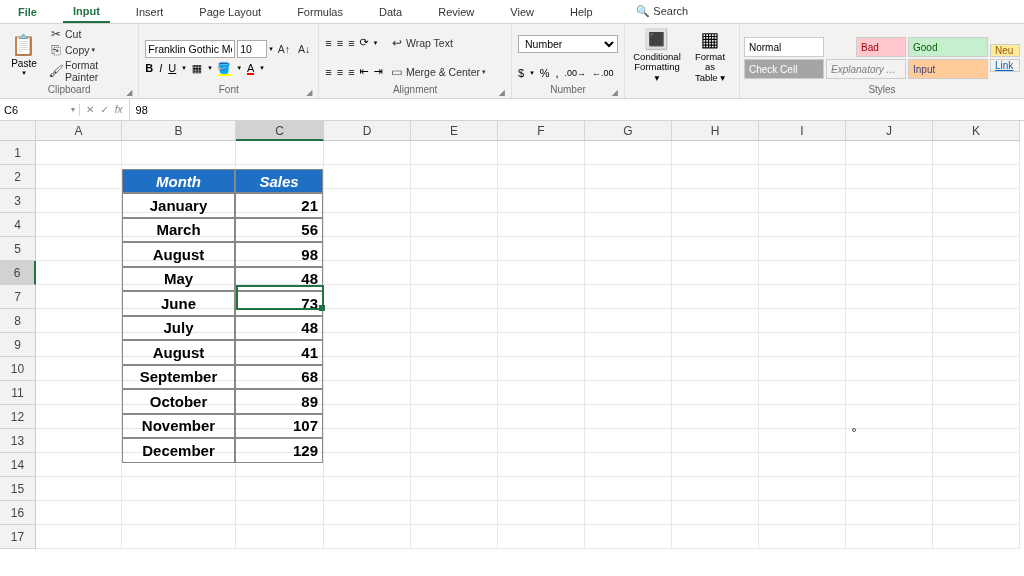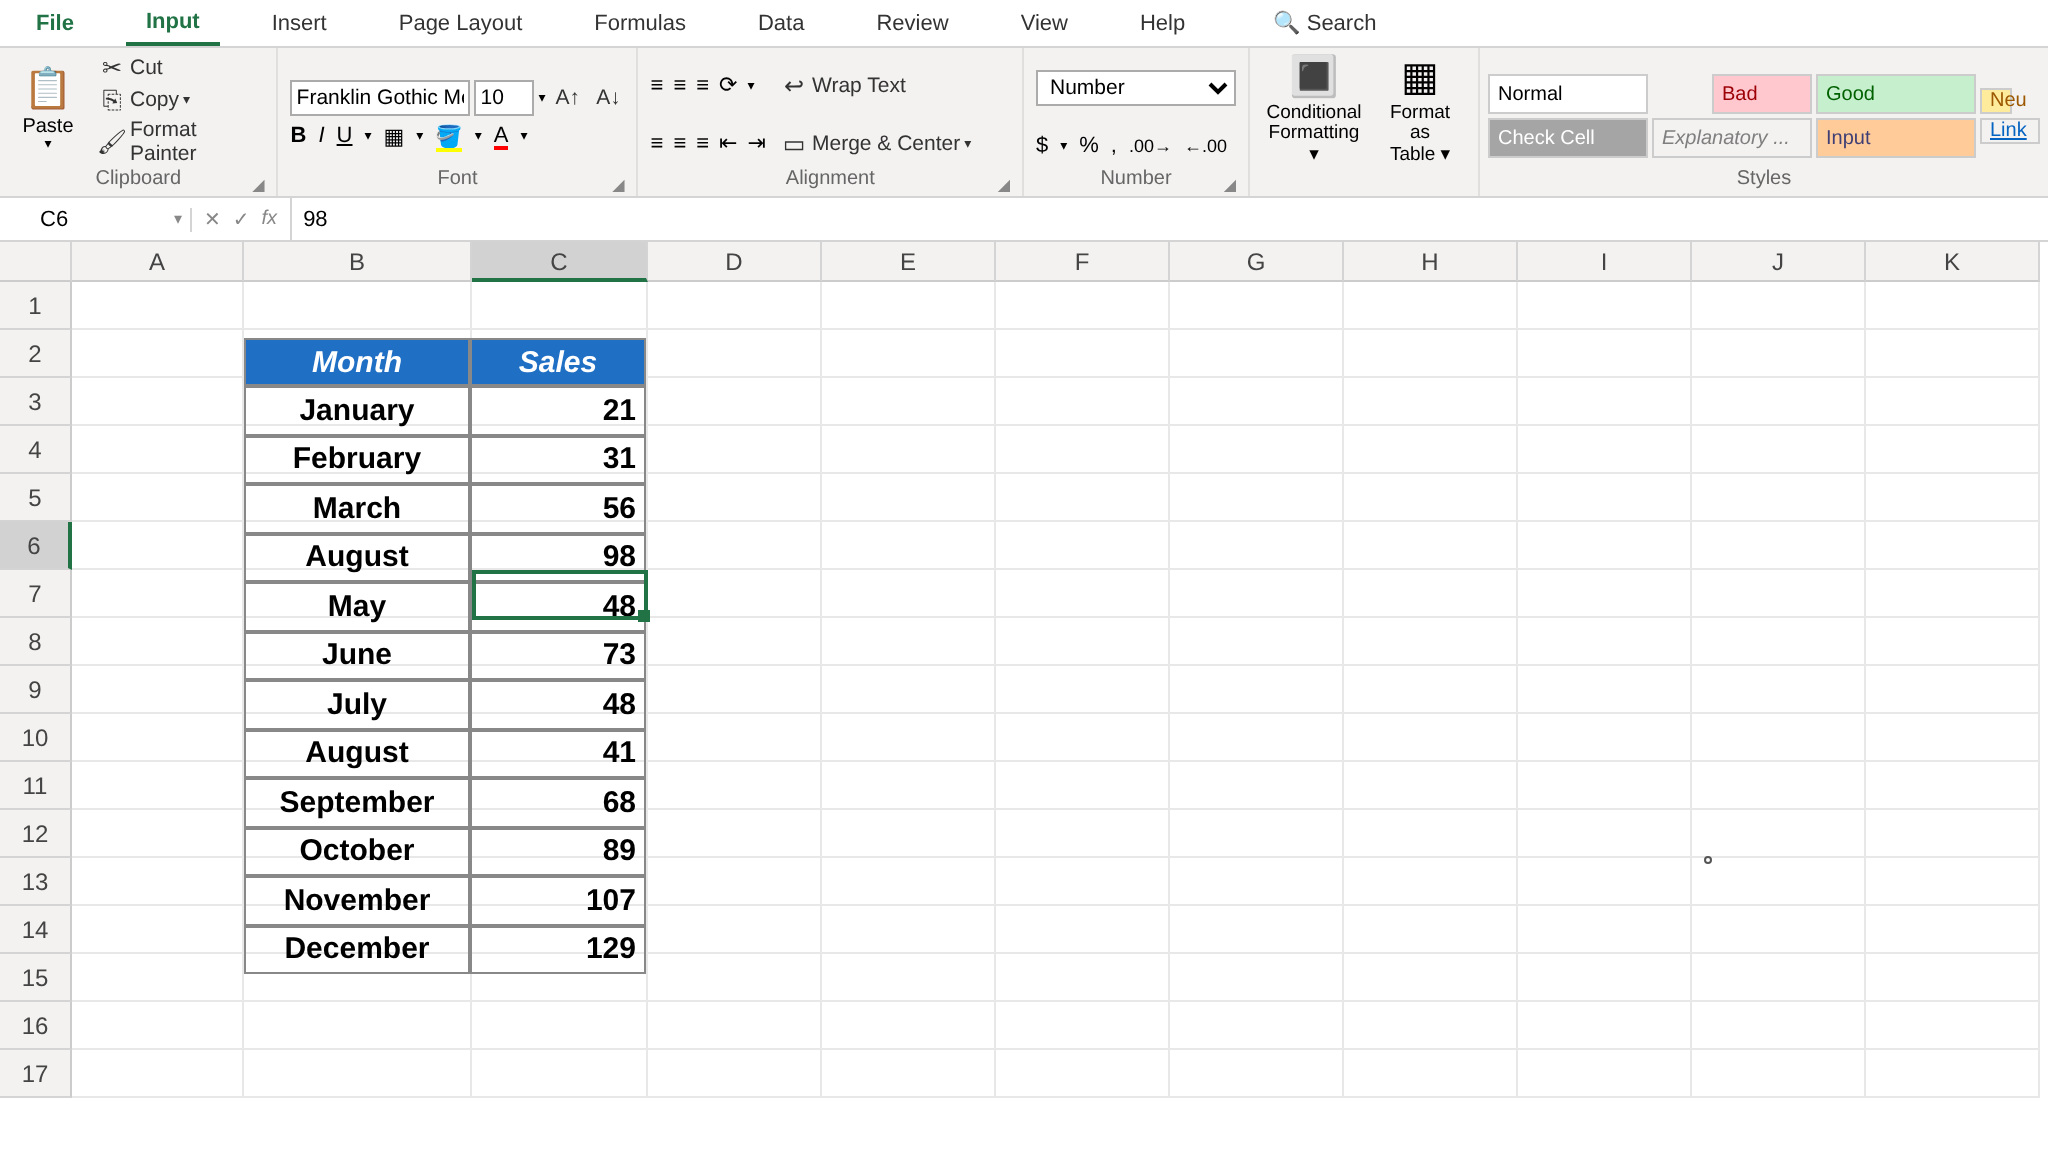--- a/index.html
+++ b/index.html
@@ -33,21 +33,21 @@
 .s-bad { background: #ffc7ce; color: #9c0006; margin-left: 30px; }
 .s-good { background: #c6efce; color: #006100; }
 .s-neutral { background: #ffeb9c; color: #9c5700; }
 .s-check { background: #a5a5a5; color: #fff; }
 .s-expl { color: #7f7f7f; font-style: italic; }
 .s-input { background: #ffcc99; color: #3f3f76; }
 .s-link { color: #0563c1; text-decoration: underline; }
 
 
 .fbar { height: 22px; border-bottom: 1px solid #d4d4d4; display: flex; align-items: center; font-size: 11px; background: #fff; }
-.namebox { width: 80px; border-right: 1px solid #d4d4d4; padding: 0 4px; display: flex; align-items: center; justify-content: space-between; margin-left: 16px; }
+.namebox { width: 80px; border-right: 1px solid #d4d4d4; padding: 0 4px; display: flex; align-items: center; justify-content: space-between; }
 .namebox .dd { font-size: 8px; color: #888; }
 .fbar-btns { display: flex; gap: 6px; padding: 0 6px; border-right: 1px solid #d4d4d4; color: #888; height: 100%; align-items: center; }
 .fbar-btns span { font-size: 10px; }
 .fx { font-style: italic; font-size: 11px; }
 .fcontent { padding: 0 6px; }
 
 
 .sheet { position: relative; }
 .col-headers { display: flex; height: 20px; }
 .corner { width: 36px; background: #f3f2f1; border-right: 1px solid #d4d4d4; border-bottom: 1px solid #ccc; }
@@ -211,21 +211,21 @@
     <div class="rgroup-body" style="align-items:center;padding-top:6px">
       <div class="styles-grid">
         <div class="style-cell s-normal">Normal</div>
         <div class="style-cell s-bad">Bad</div>
         <div class="style-cell s-good">Good</div>
         <div class="style-cell s-check">Check Cell</div>
         <div class="style-cell s-expl">Explanatory ...</div>
         <div class="style-cell s-input">Input</div>
       </div>
       <div style="display:flex;flex-direction:column;gap:2px;margin-left:2px">
-        <div class="style-cell s-neutral" style="width:16px">Neu</div>
+        <div class="style-cell s-neutral" style="width:30px">Neu</div>
         <div class="style-cell s-link" style="width:30px">Link</div>
       </div>
     </div>
     <div class="rgroup-label"><span>Styles</span></div>
   </div>
 </div>
 
 <div class="fbar">
   <div class="namebox">
       <span>C6</span>
@@ -501,24 +501,20 @@
       <th class="m">Month</th>
       <th class="v">Sales</th>
     </tr>
       </thead>
     <tbody id="data-body">
         <tr>
           <td class="m">January</td>
           <td class="v">21</td>
         </tr>
         <tr>
-          <td class="m">February</td>
-          <td class="v">31</td>
-        </tr>
-        <tr>
           <td class="m">March</td>
           <td class="v">56</td>
         </tr>
         <tr>
           <td class="m">August</td>
           <td class="v">98</td>
         </tr>
         <tr>
           <td class="m">May</td>
           <td class="v">48</td>

